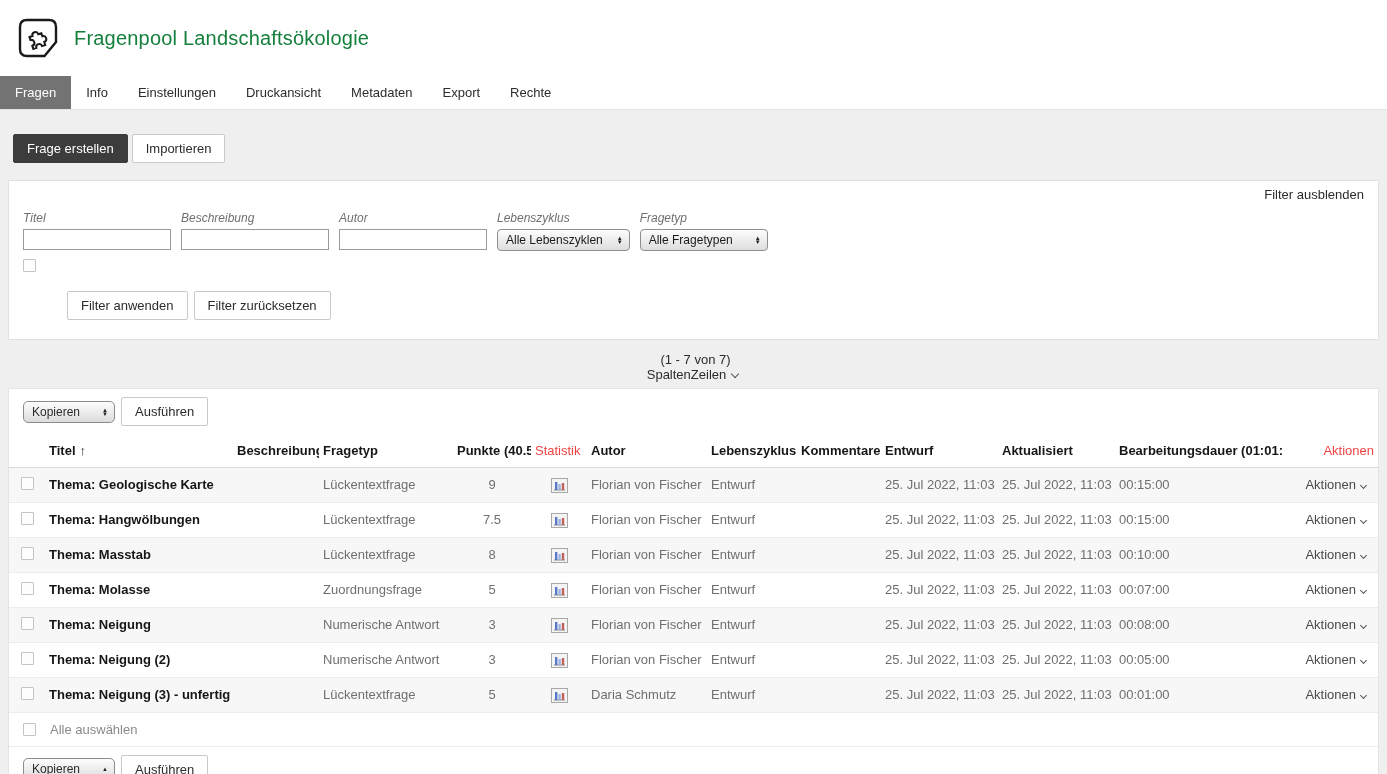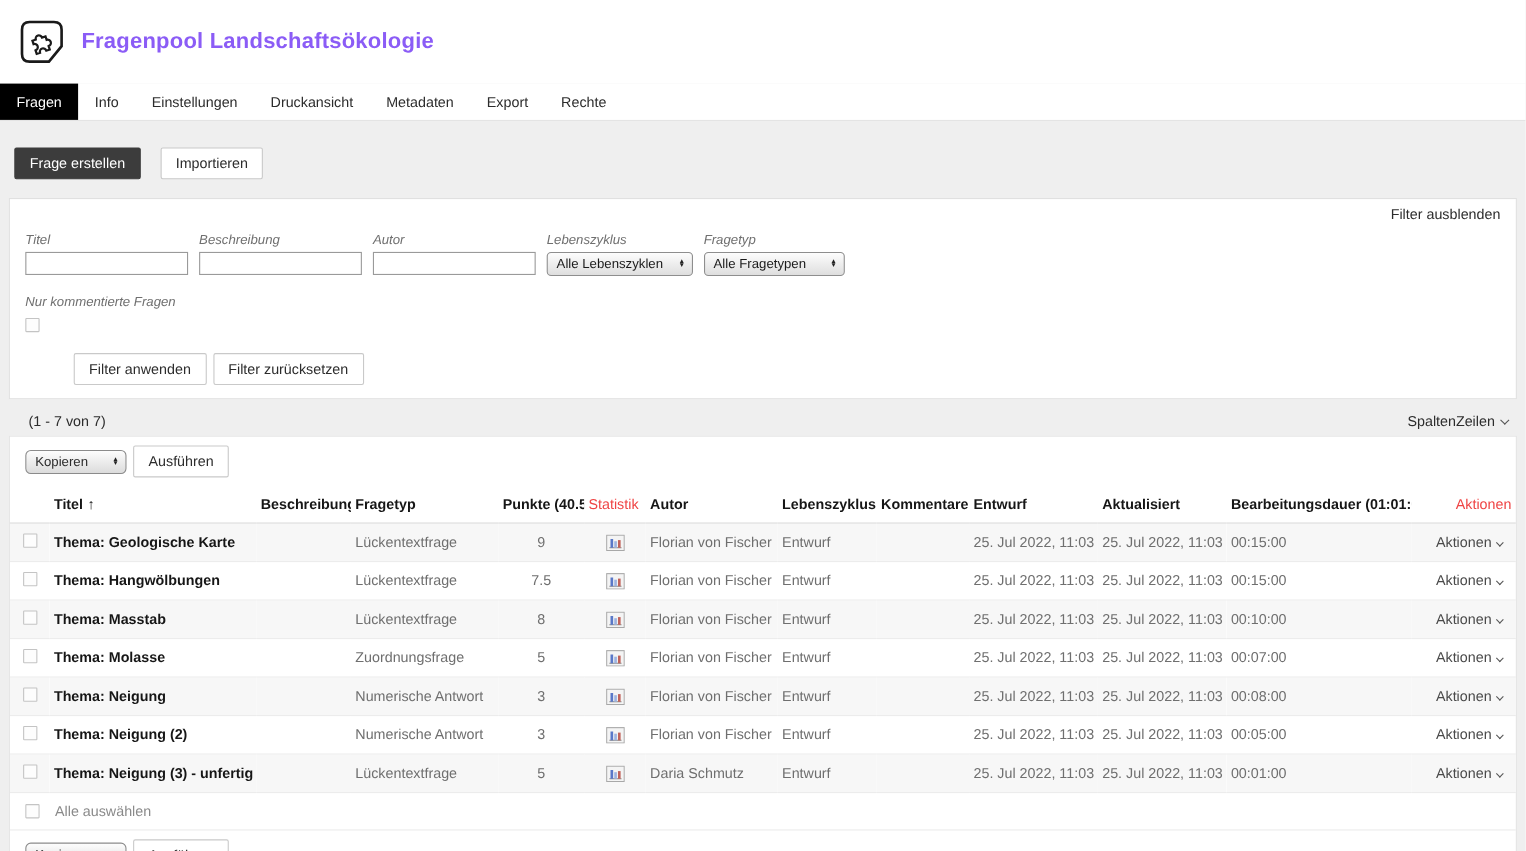--- a/index.html
+++ b/index.html
@@ -12,42 +12,42 @@
   }
   
   .app-header {
     background: #fff;
     height: 76px;
     display: flex;
     align-items: center;
     padding: 0 16px;
   }
   .app-icon { width: 44px; height: 44px; margin-right: 14px; flex: 0 0 auto; }
-  .app-title { font-size: 20px; font-weight: 700; color: #8b5cf6; letter-spacing: .2px; }
+  .app-title { font-size: 20px; font-weight: 400; color: #15803d; letter-spacing: .2px; }
 
   
   .tabbar {
     background: #fff;
     height: 34px;
     display: flex;
     align-items: stretch;
     border-bottom: 1px solid #e4e4e4;
   }
   .tab {
     display: flex; align-items: center;
     padding: 0 15px;
     font-size: 13px;
     color: #2c2c2c;
     cursor: pointer;
   }
-  .tab.active { background: #000000; color: #fff; }
+  .tab.active { background: #737373; color: #fff; }
 
   
   .page { padding: 0 8px; }
-  .toolbar { margin: 24px 5px 0 5px; display: flex; gap: 18px; }
+  .toolbar { margin: 24px 5px 0 5px; display: flex; gap: 4px; }
   .btn-dark {
     background: #3c3c3c; color: #fff; border: 1px solid #3c3c3c;
     padding: 6px 13px; font-size: 13px; border-radius: 2px; cursor: pointer;
     font-family: inherit;
   }
   .btn-light {
     background: #fff; color: #2c2c2c; border: 1px solid #c9c9c9;
     padding: 6px 13px; font-size: 13px; border-radius: 2px; cursor: pointer;
     font-family: Liberation Sans, sans-serif;
   }
@@ -86,21 +86,21 @@
     display: inline-block; width: 13px; height: 13px;
     border: 1px solid #c4c4c4; background: #fdfdfd; border-radius: 1px;
     cursor: pointer;
   }
   .filter-cb-row { margin-top: 8px; }
   .filter-btns { margin-top: 16px; display: flex; gap: 6px; padding-left: 44px; }
 
   
   .meta-row {
     display: flex; justify-content: space-between; align-items: center;
-    margin: 12px 0 6px 16px; padding: 0 2px;
+    margin: 12px 0 6px 4px; padding: 0 2px; flex-direction: column;
   }
   .meta-right { display: flex; align-items: center; padding-right: 6px; }
   .meta-link { color: #2c2c2c; cursor: pointer; }
   .chev {
     display: inline-block; width: 6px; height: 6px;
     border-right: 1.4px solid #555; border-bottom: 1.4px solid #555;
     transform: rotate(45deg); margin-left: 6px; vertical-align: 2px;
   }
   .chev.small { width: 5px; height: 5px; margin-left: 5px; vertical-align: 1px; }
 
@@ -199,21 +199,20 @@
         <div class="fselect">
           <span>Alle Fragetypen</span>
           <span class="updown">
               <span>▲</span>
               <span>▼</span>
             </span>
         </div>
       </div>
     </div>
 
-    <div class="filter-cb-label">Nur kommentierte Fragen</div>
     <div class="filter-cb-row">
       <span class="cb"></span>
     </div>
 
     <div class="filter-btns">
       <button class="btn-light">Filter anwenden</button>
       <button class="btn-light">Filter zurücksetzen</button>
     </div>
   </div>
 

